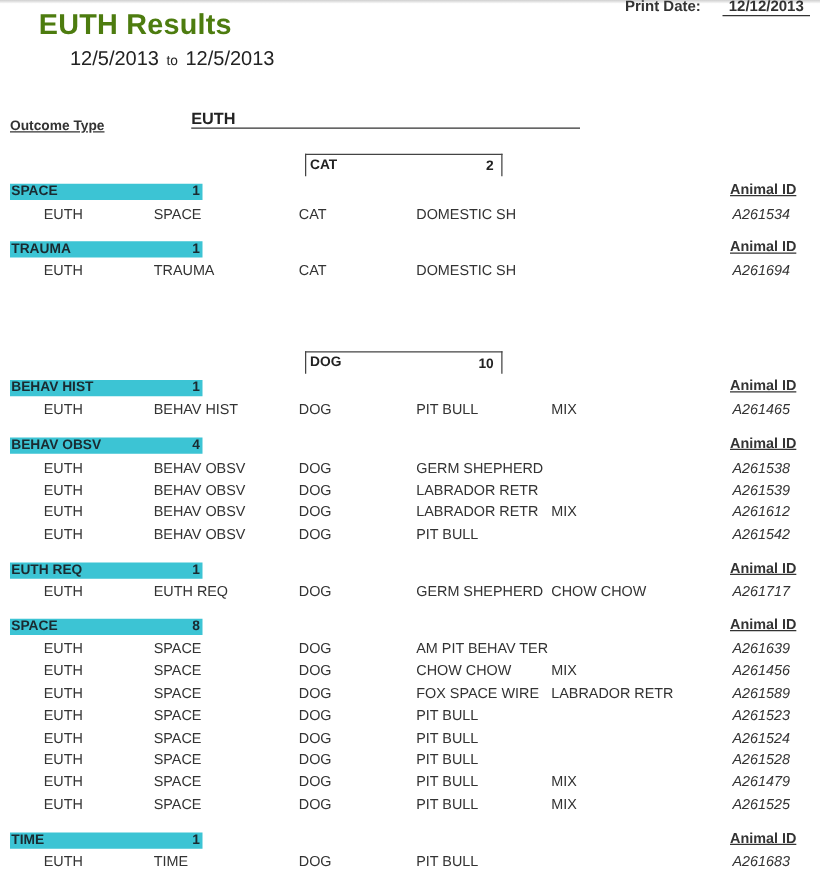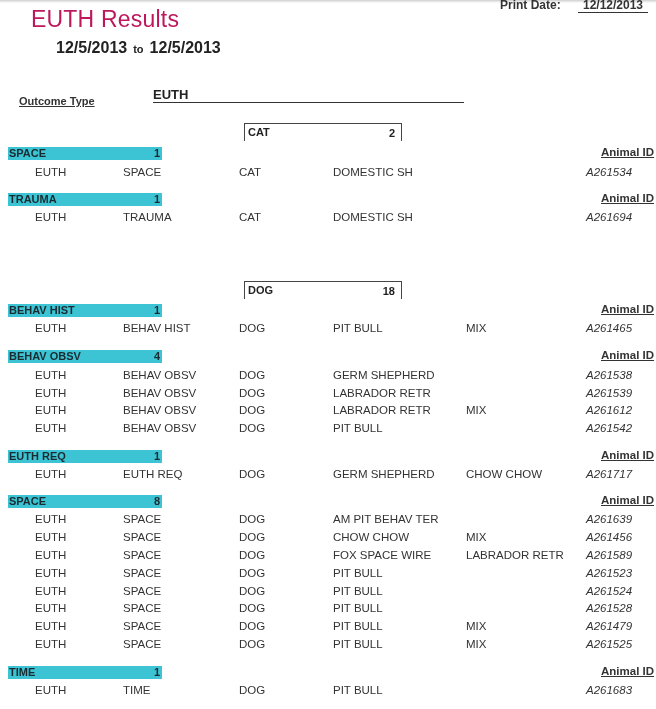--- a/index.html
+++ b/index.html
@@ -1,33 +1,33 @@
 <!DOCTYPE html>
 <html><head>
   <meta charset="utf-8">
   <style>
     * { box-sizing: border-box; margin: 0; padding: 0; }
     html, body { width: 656px; height: 709px; overflow: hidden; background: #ffffff; }
     body { font-family: "Liberation Sans", sans-serif; color: #222; position: relative; }
     .topfade { position: absolute; left: 0; top: 0; width: 656px; height: 3px; background: linear-gradient(#cfcfcf, #fff); }
-    .title { position: absolute; left: 31px; top: 6px; font-size: 23px; font-weight: normal; color: #be185d; letter-spacing: 0.2px; }
-    .daterange { position: absolute; left: 56px; top: 39px; font-size: 16px; font-weight: bold; color: #222; }
+    .title { position: absolute; left: 31px; top: 6px; font-size: 23px; font-weight: bold; color: #4d7c0f; letter-spacing: 0.2px; }
+    .daterange { position: absolute; left: 56px; top: 39px; font-size: 16px; font-weight: normal; color: #222; }
     .daterange .to { font-size: 11px; margin: 0 6px; }
     .printdate { position: absolute; left: 500px; top: -2px; font-size: 12px; font-weight: bold; color: #333; }
     .printdate .val { position: absolute; left: 78px; top: 0; width: 70px; text-align: center; border-bottom: 1.5px solid #333; padding-bottom: 0px; }
-    .outcome-label { position: absolute; left: 19px; top: 95px; font-size: 11px; font-weight: bold; text-decoration: underline; color: #333; }
+    .outcome-label { position: absolute; left: 8px; top: 95px; font-size: 11px; font-weight: bold; text-decoration: underline; color: #333; }
     .outcome-val { position: absolute; left: 153px; top: 87px; width: 311px; font-size: 13px; font-weight: bold; border-bottom: 1px solid #333; color: #222; }
     .species { position: absolute; left: 244px; width: 158px; height: 18px; border-top: 1.5px solid #444; border-left: 1.5px solid #444; border-right: 1.5px solid #444; border-bottom: none; font-size: 11px; font-weight: bold; padding: 2px 3px; }
     .species .cnt { position: absolute; right: 6px; top: 3px; }
     .group-bar { position: absolute; left: 8px; width: 154px; height: 13px; background: #3cc4d4; font-size: 11px; font-weight: bold; color: #1a2a30; line-height: 13px; padding-left: 1px; }
     .group-bar .cnt { position: absolute; right: 2px; top: 0; }
-    .aid-head { position: absolute; left: 584px; font-size: 11.5px; font-weight: bold; text-decoration: underline; color: #333; margin-left: 17px; }
+    .aid-head { position: absolute; left: 584px; font-size: 11.5px; font-weight: bold; text-decoration: underline; color: #333; }
     .row { position: absolute; left: 0; width: 656px; height: 18px; font-size: 11.5px; color: #333; }
     .row span { position: absolute; top: 0; white-space: nowrap; }
-    .c1 { left: 35px; } .c2 { left: 123px; } .c3 { left: 239px; } .c4 { left: 333px; text-align: right; } .c5 { left: 466px; } .c6 { left: 586px; font-style: italic; }
+    .c1 { left: 35px; } .c2 { left: 123px; } .c3 { left: 239px; } .c4 { left: 333px; text-align: right; } .c5 { left: 441px; } .c6 { left: 586px; font-style: italic; }
   </style>
 </head>
 <body>
 
 <div class="topfade"></div>
 
 <div class="title">EUTH Results</div>
 
 <div class="daterange">
   <span>12/5/2013</span><span class="to">to</span><span>12/5/2013</span>
@@ -56,21 +56,21 @@
     <div class="group-bar" style="top: 193px;"><div style="display: inline;">TRAUMA</div><div class="cnt">1</div></div>
     <div class="aid-head" style="top: 192px;">Animal ID</div>
     <div class="row" style="top: 211px;">
       <span class="c1">EUTH</span>
       <span class="c2">TRAUMA</span>
       <span class="c3">CAT</span>
       <span class="c4">DOMESTIC SH</span>
       <span class="c5"></span>
       <span class="c6">A261694</span>
     </div>
-    <div class="species" style="top: 281px;"><div style="display: inline;">DOG</div><div class="cnt">18</div></div>
+    <div class="species" style="top: 281px;"><div style="display: inline;">DOG</div><div class="cnt">10</div></div>
     <div class="group-bar" style="top: 304px;"><div style="display: inline;">BEHAV HIST</div><div class="cnt">1</div></div>
     <div class="aid-head" style="top: 303px;">Animal ID</div>
     <div class="row" style="top: 322px;">
       <span class="c1">EUTH</span>
       <span class="c2">BEHAV HIST</span>
       <span class="c3">DOG</span>
       <span class="c4">PIT BULL</span>
       <span class="c5">MIX</span>
       <span class="c6">A261465</span>
     </div>

